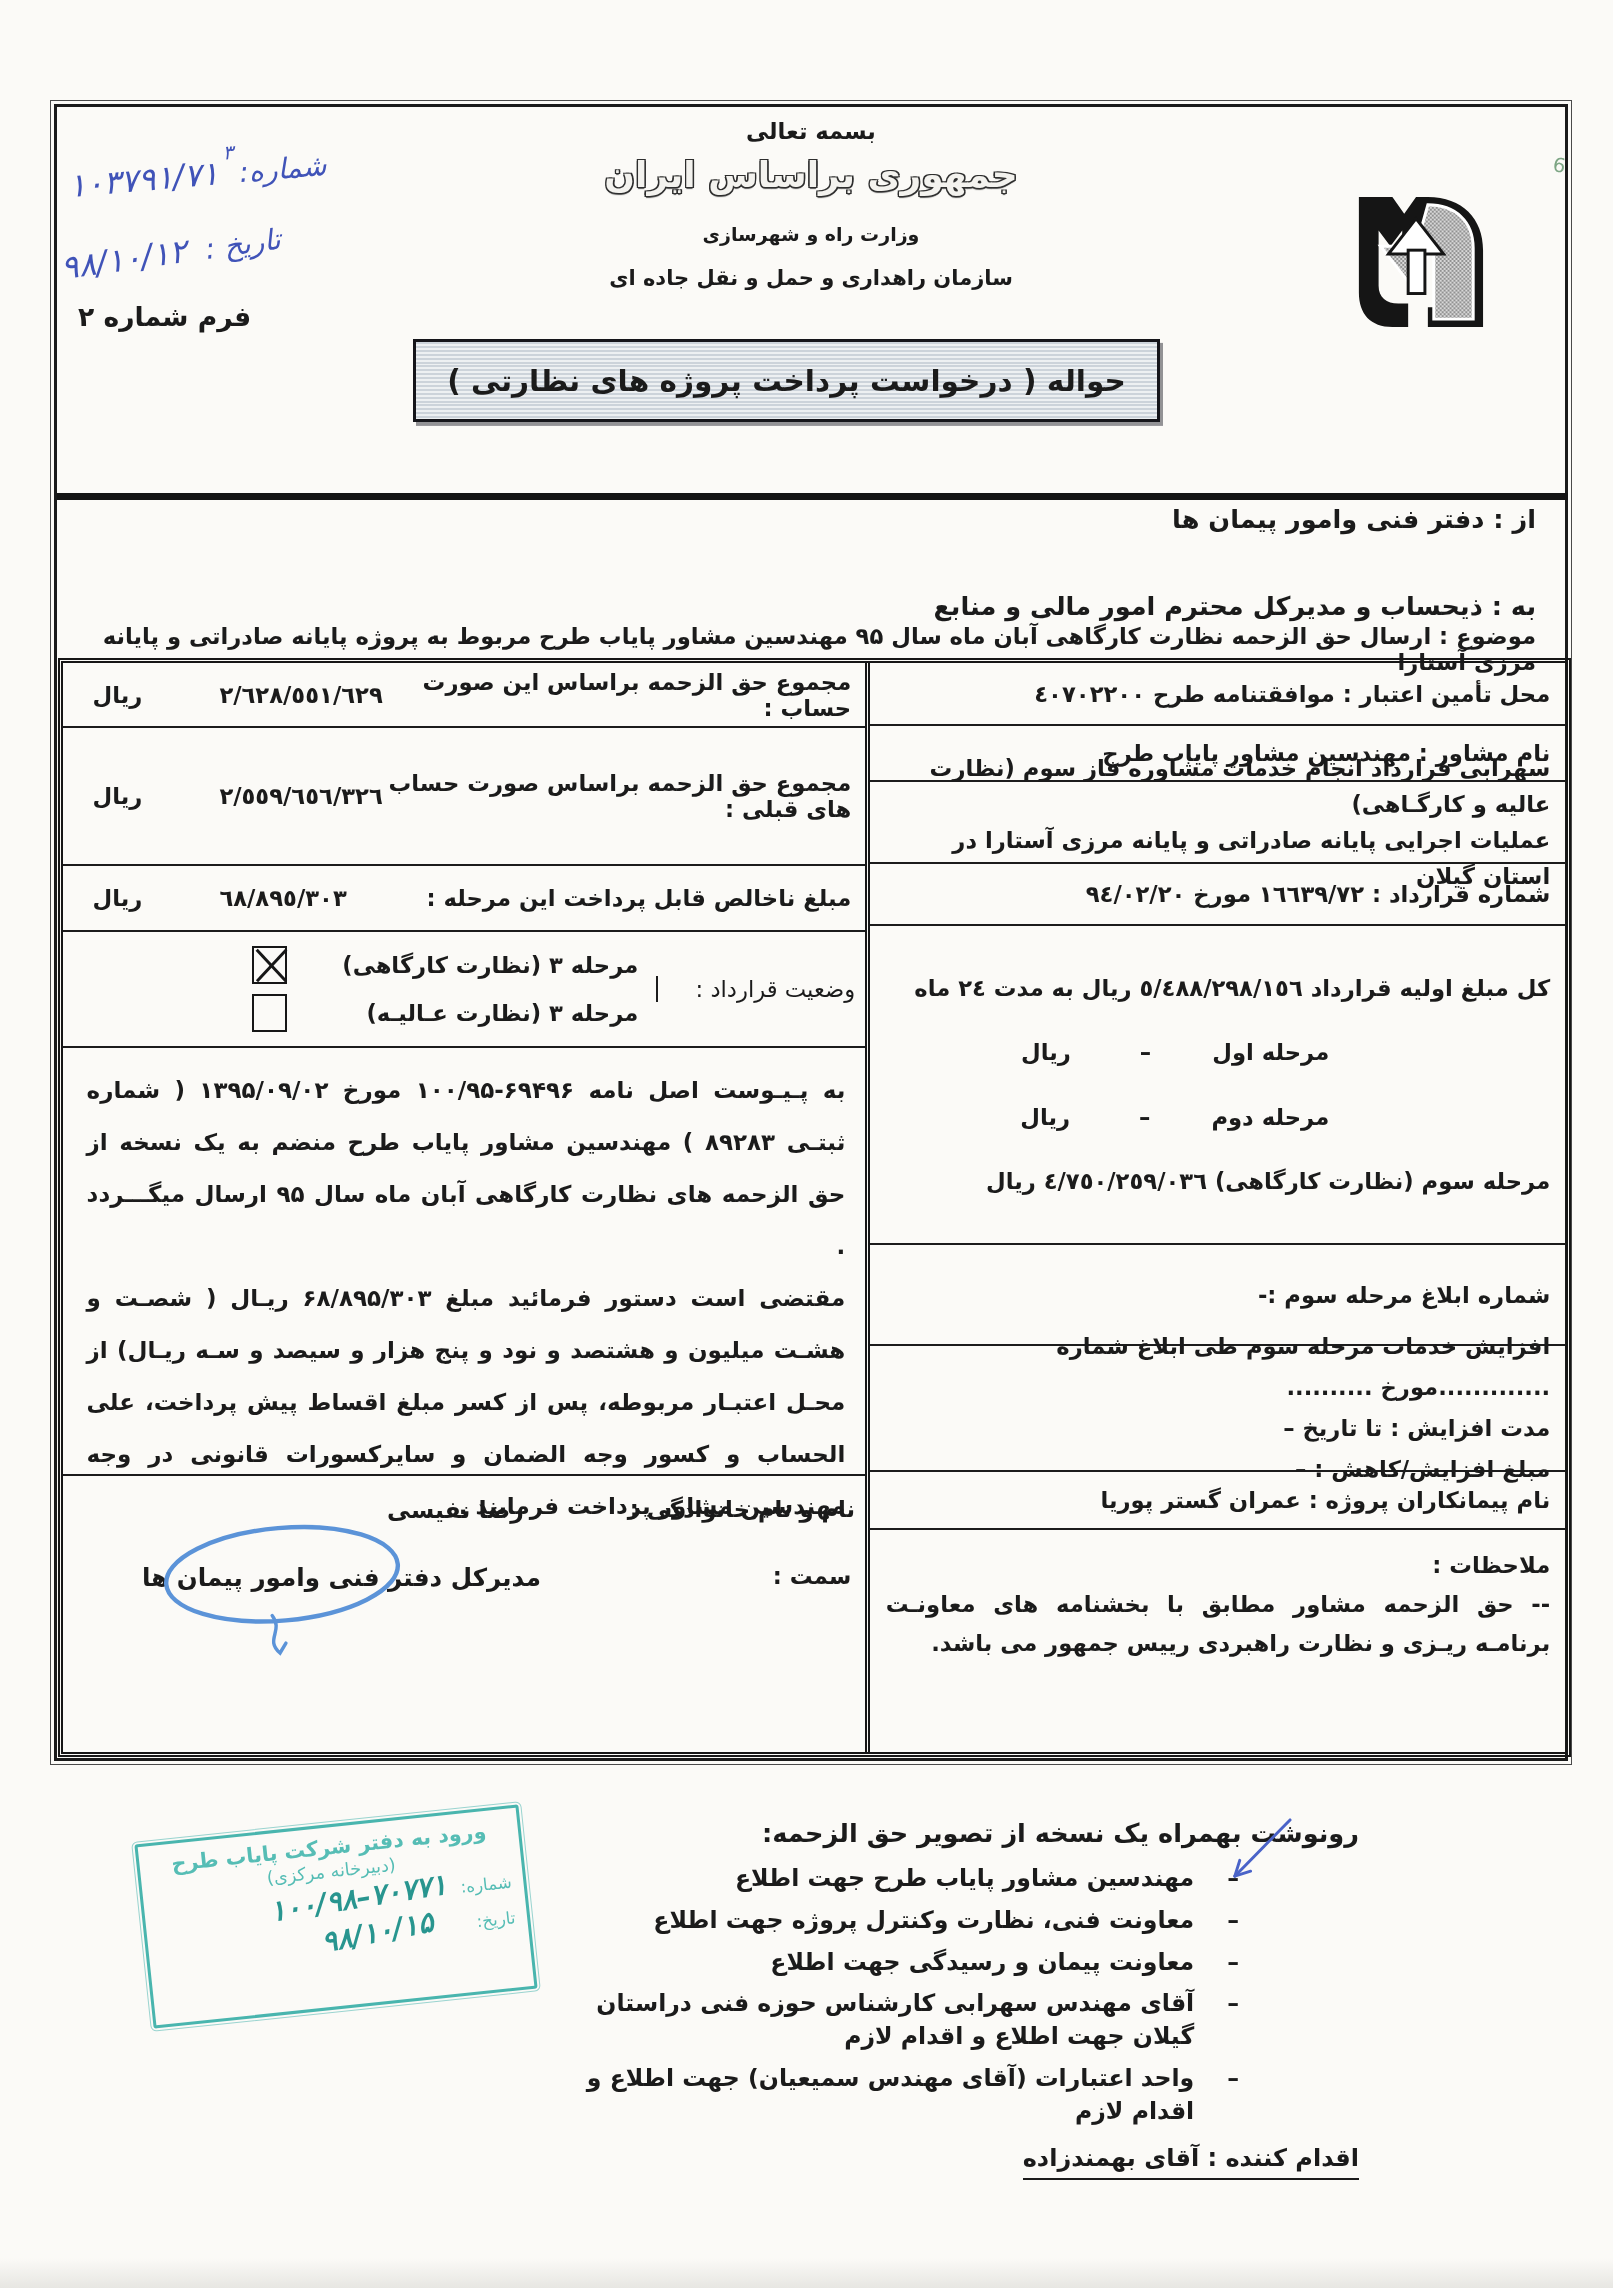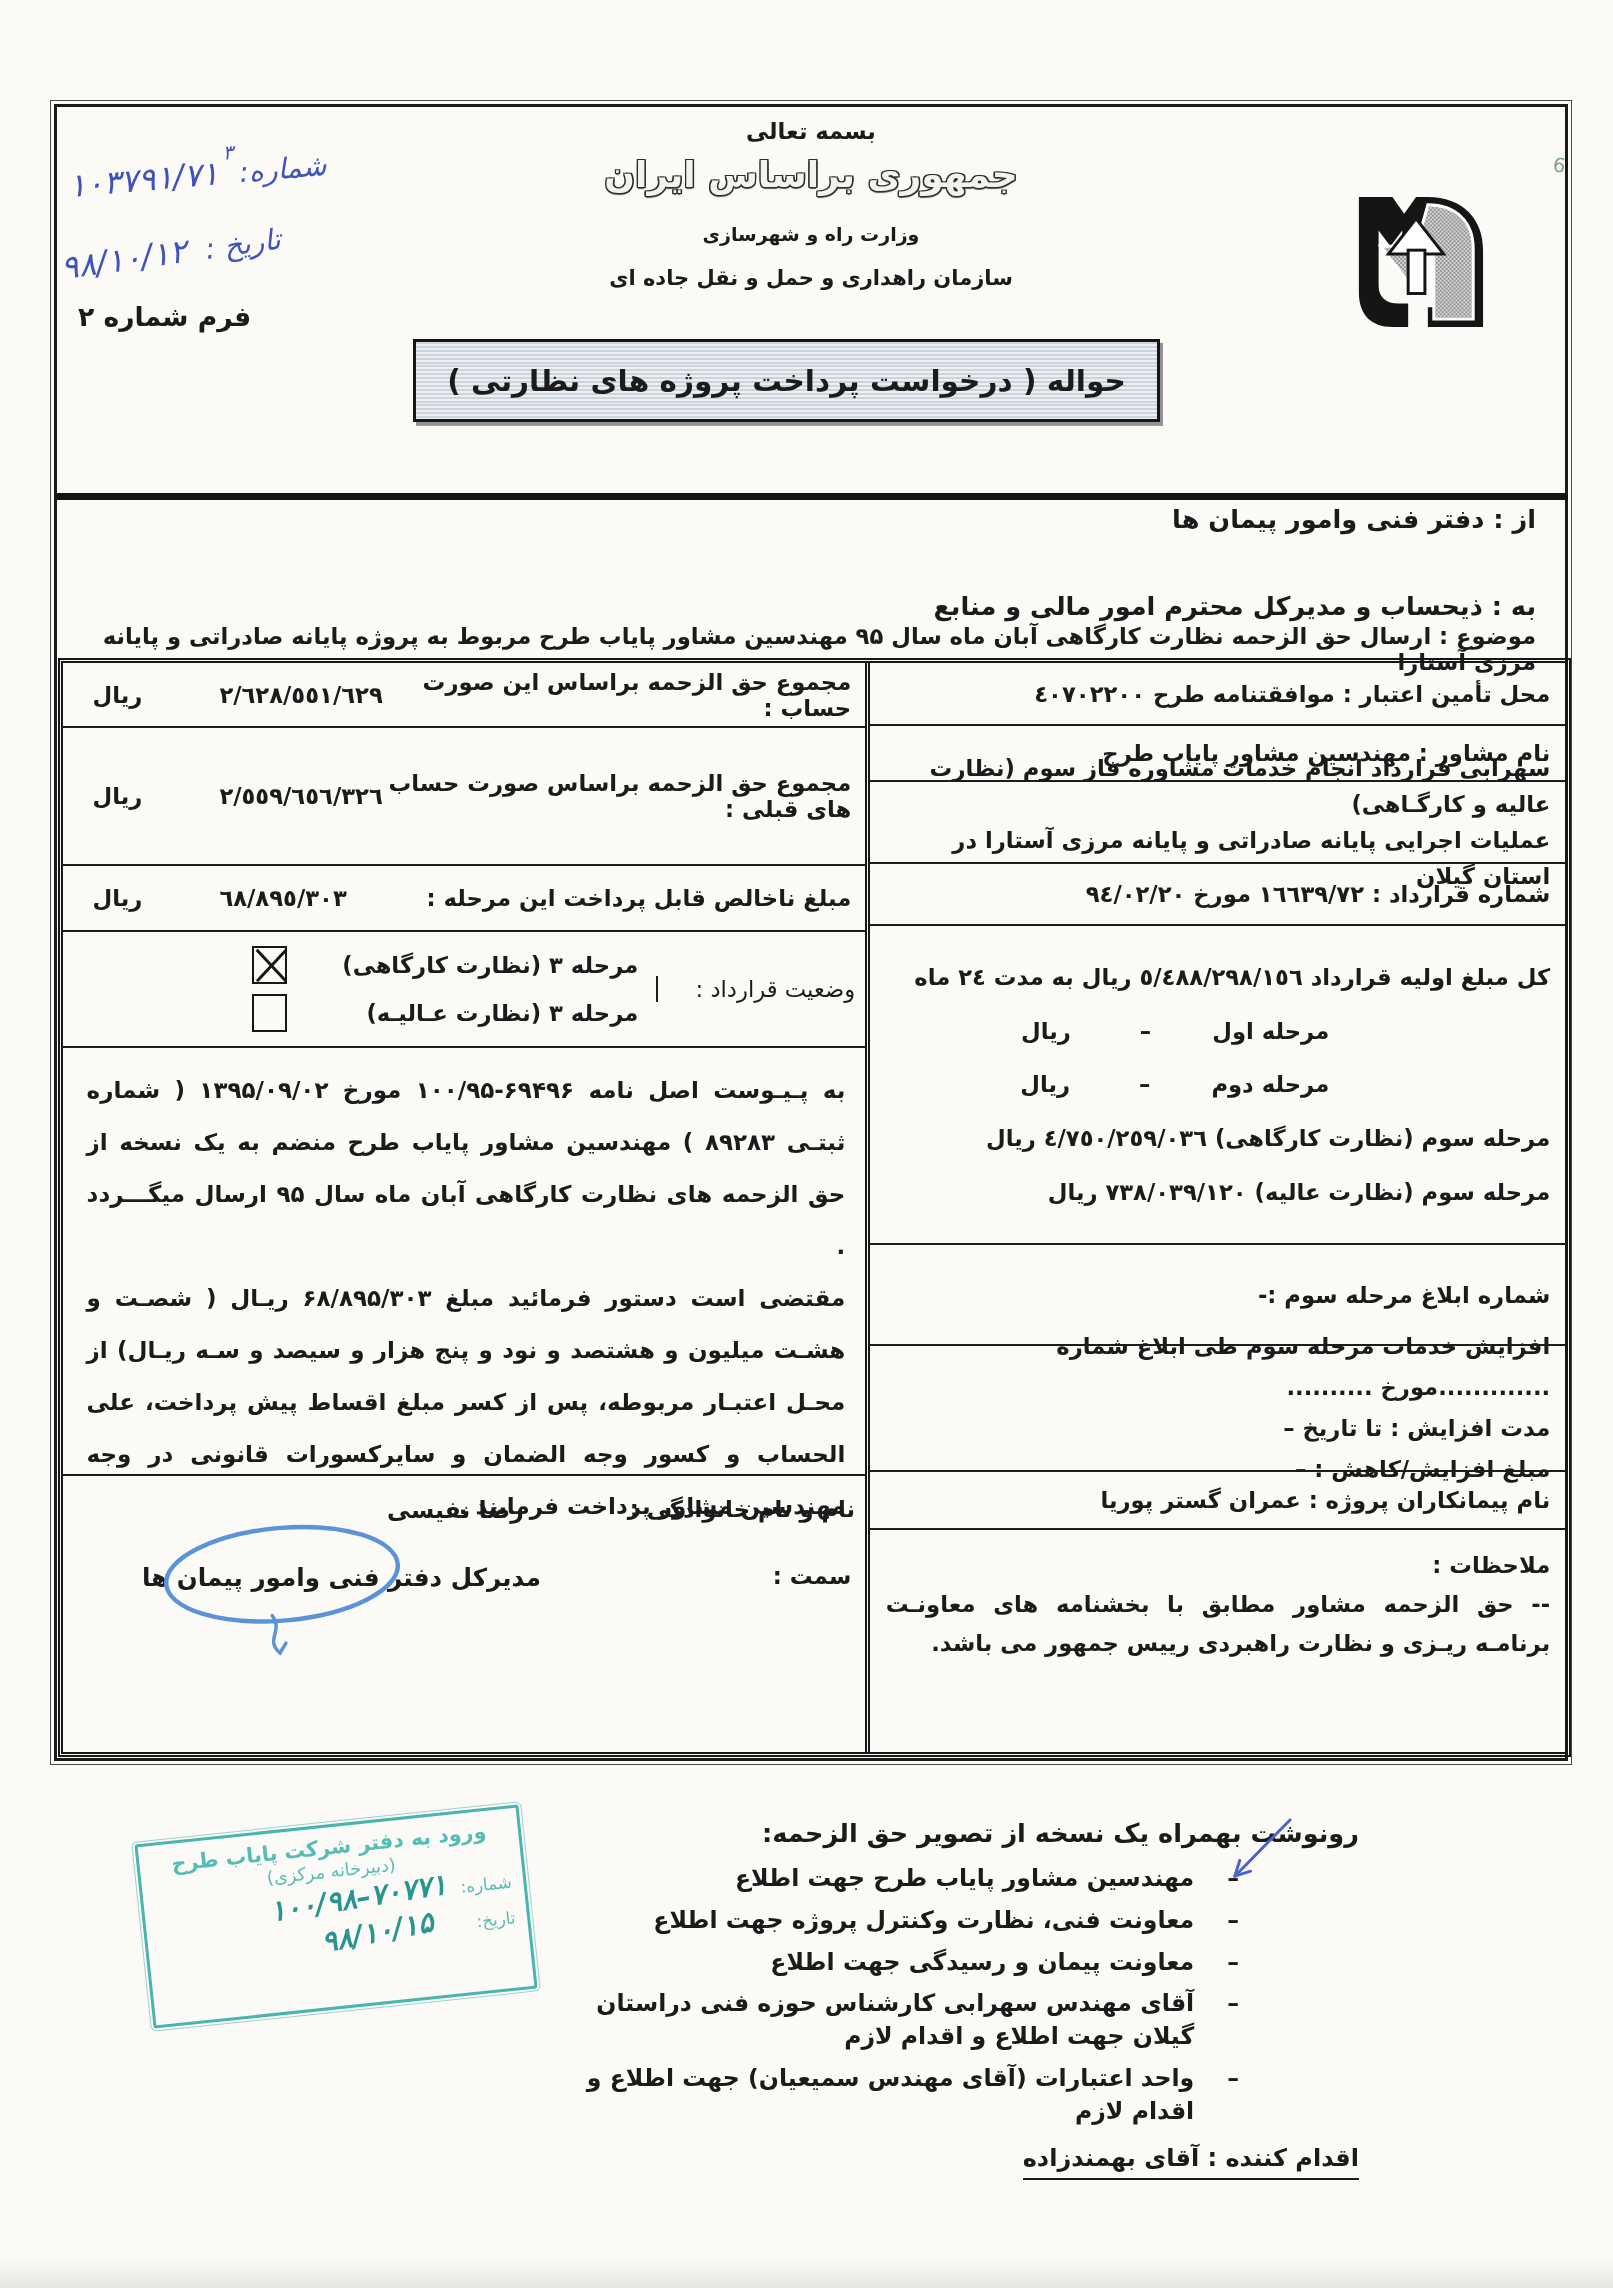--- a/index.html
+++ b/index.html
@@ -160,21 +160,20 @@
           <span>مرحله اول</span>
           <span class="dash">–</span>
           <span class="unit">ریال</span>
         </span>
         <span class="phase">
           <span>مرحله دوم</span>
           <span class="dash">–</span>
           <span class="unit">ریال</span>
         </span>
         <span>مرحله سوم (نظارت کارگاهی) ٤/٧٥٠/٢٥٩/٠٣٦ ریال</span>
-        <span>مرحله سوم (نظارت عالیه)  ٧٣٨/٠٣٩/١٢٠ ریال</span>
       </div>
       <div class="cell" style="height:101px">شماره ابلاغ مرحله سوم :-</div>
       <div class="cell inc" style="height:126px">
         <span>افزایش خدمات مرحله سوم طی ابلاغ شماره .............مورخ ..........</span>
         <span>مدت افزایش : تا تاریخ  –</span>
         <span>مبلغ افزایش/کاهش :  –</span>
       </div>
       <div class="cell" style="height:58px">نام پیمانکاران پروژه : عمران گستر پوریا</div>
       <div class="cell remarks last" style="flex:1">
         <span>ملاحظات :</span>

